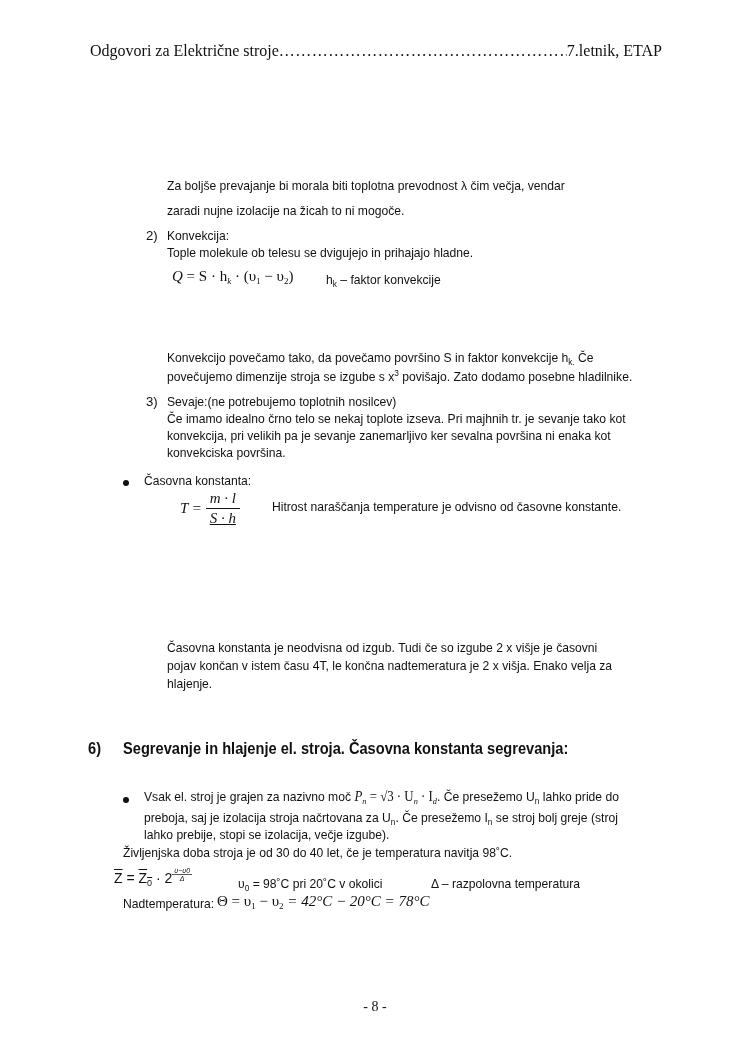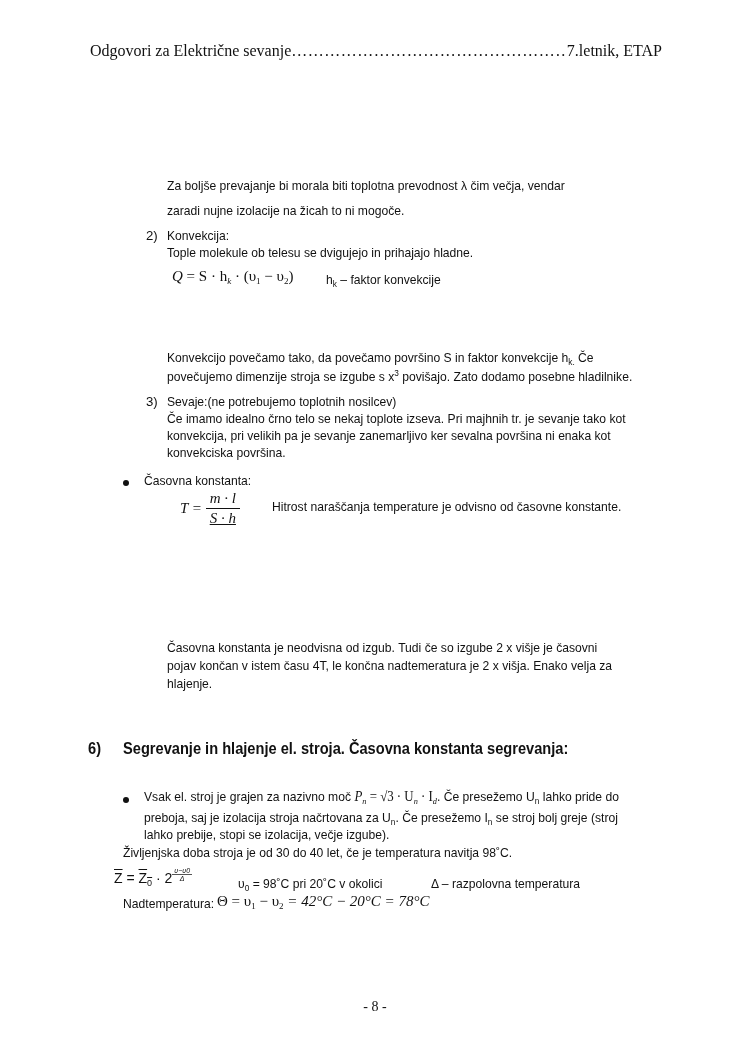--- a/index.html
+++ b/index.html
@@ -22,21 +22,21 @@
   .frac .d { padding: 1px 4px 0; text-decoration: underline; }
   .ovl { text-decoration: overline; }
   .expo { display: inline-flex; flex-direction: column; align-items: center; font-size: 7px; font-style: italic; vertical-align: 10px; }
   .expo .n { border-bottom: 1px solid #555; padding: 0 2px; }
   .footer { left: 0; width: 750px; top: 999px; text-align: center; font-size: 14px; }
 </style>
 </head>
 <body>
 
 <div class="abs header serif">
-  <span>Odgovori za Električne sevanje</span>
+  <span>Odgovori za Električne stroje</span>
   <span class="dots">…………………………………………………………………</span>
   <span>7.letnik, ETAP</span>
 </div>
 
 <div class="abs sans t" style="left:167px; top:178px;">Za boljše prevajanje bi morala biti toplotna prevodnost  λ čim večja, vendar</div>
 <div class="abs sans t" style="left:167px; top:203px;">zaradi nujne izolacije na žicah to ni mogoče.</div>
 
 <div class="abs sans num" style="left:146px; top:228px;">2)</div>
 <div class="abs sans t" style="left:167px; top:228px;">Konvekcija:</div>
 <div class="abs sans t" style="left:167px; top:245px;">Tople molekule ob telesu se dvigujejo in prihajajo hladne.</div>

